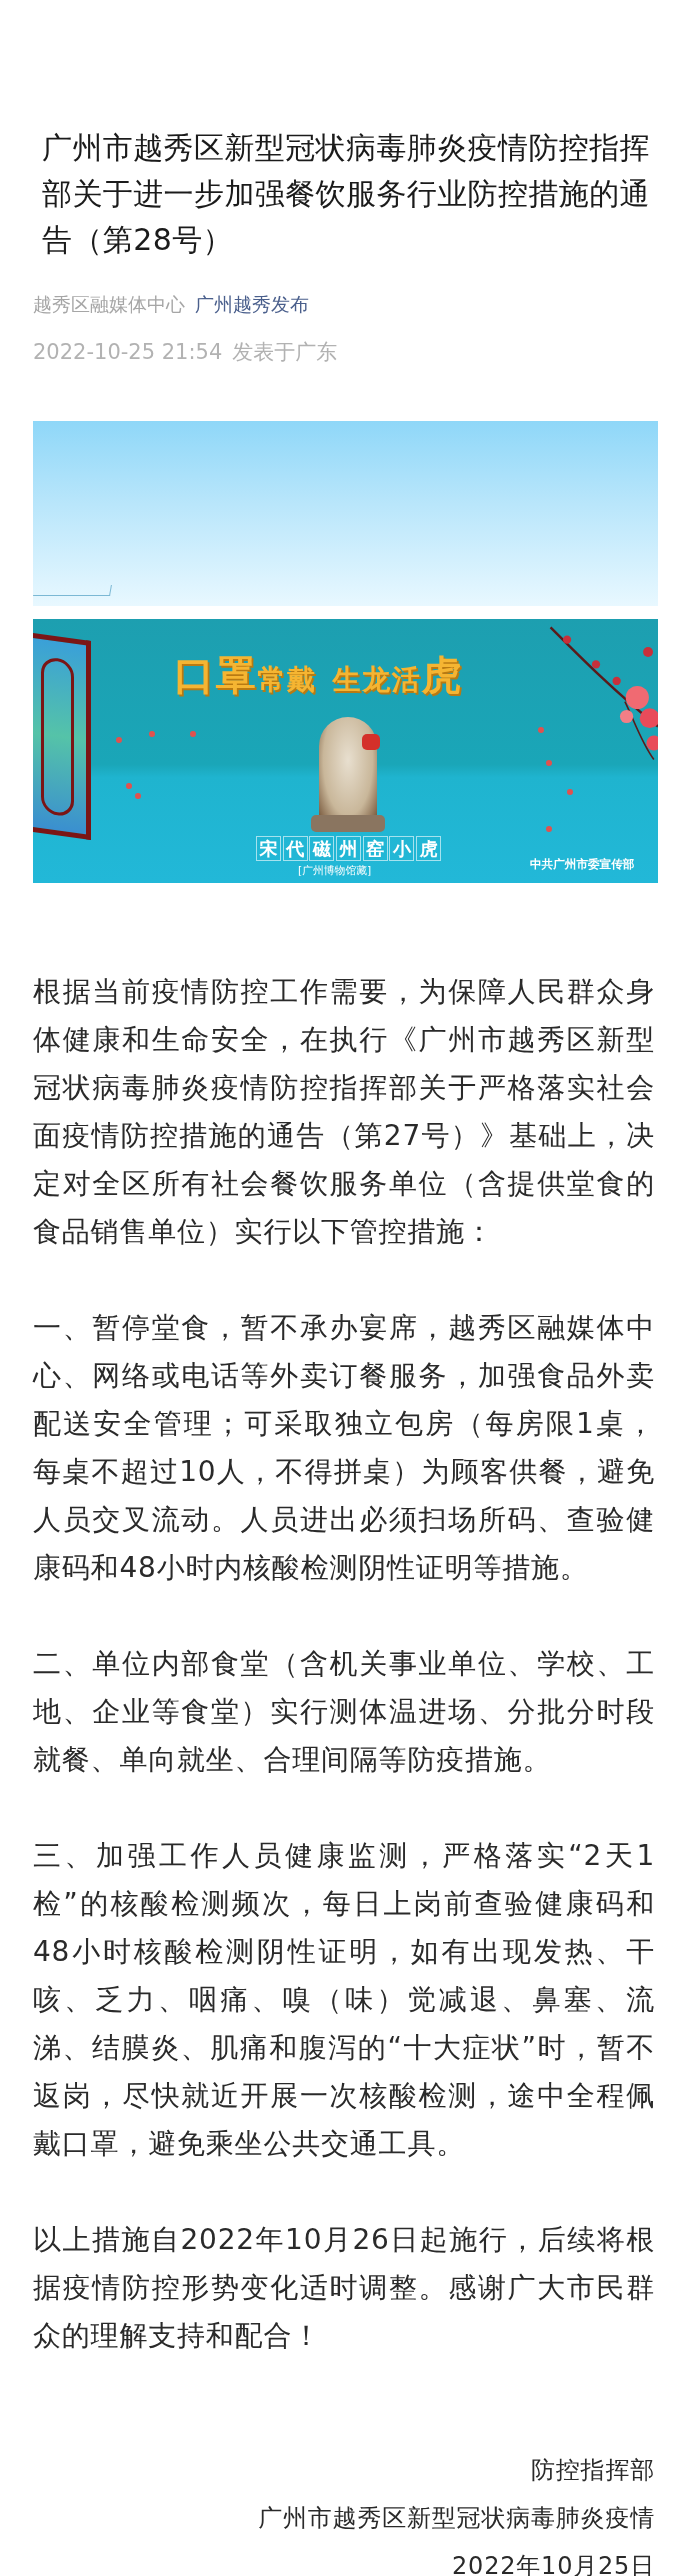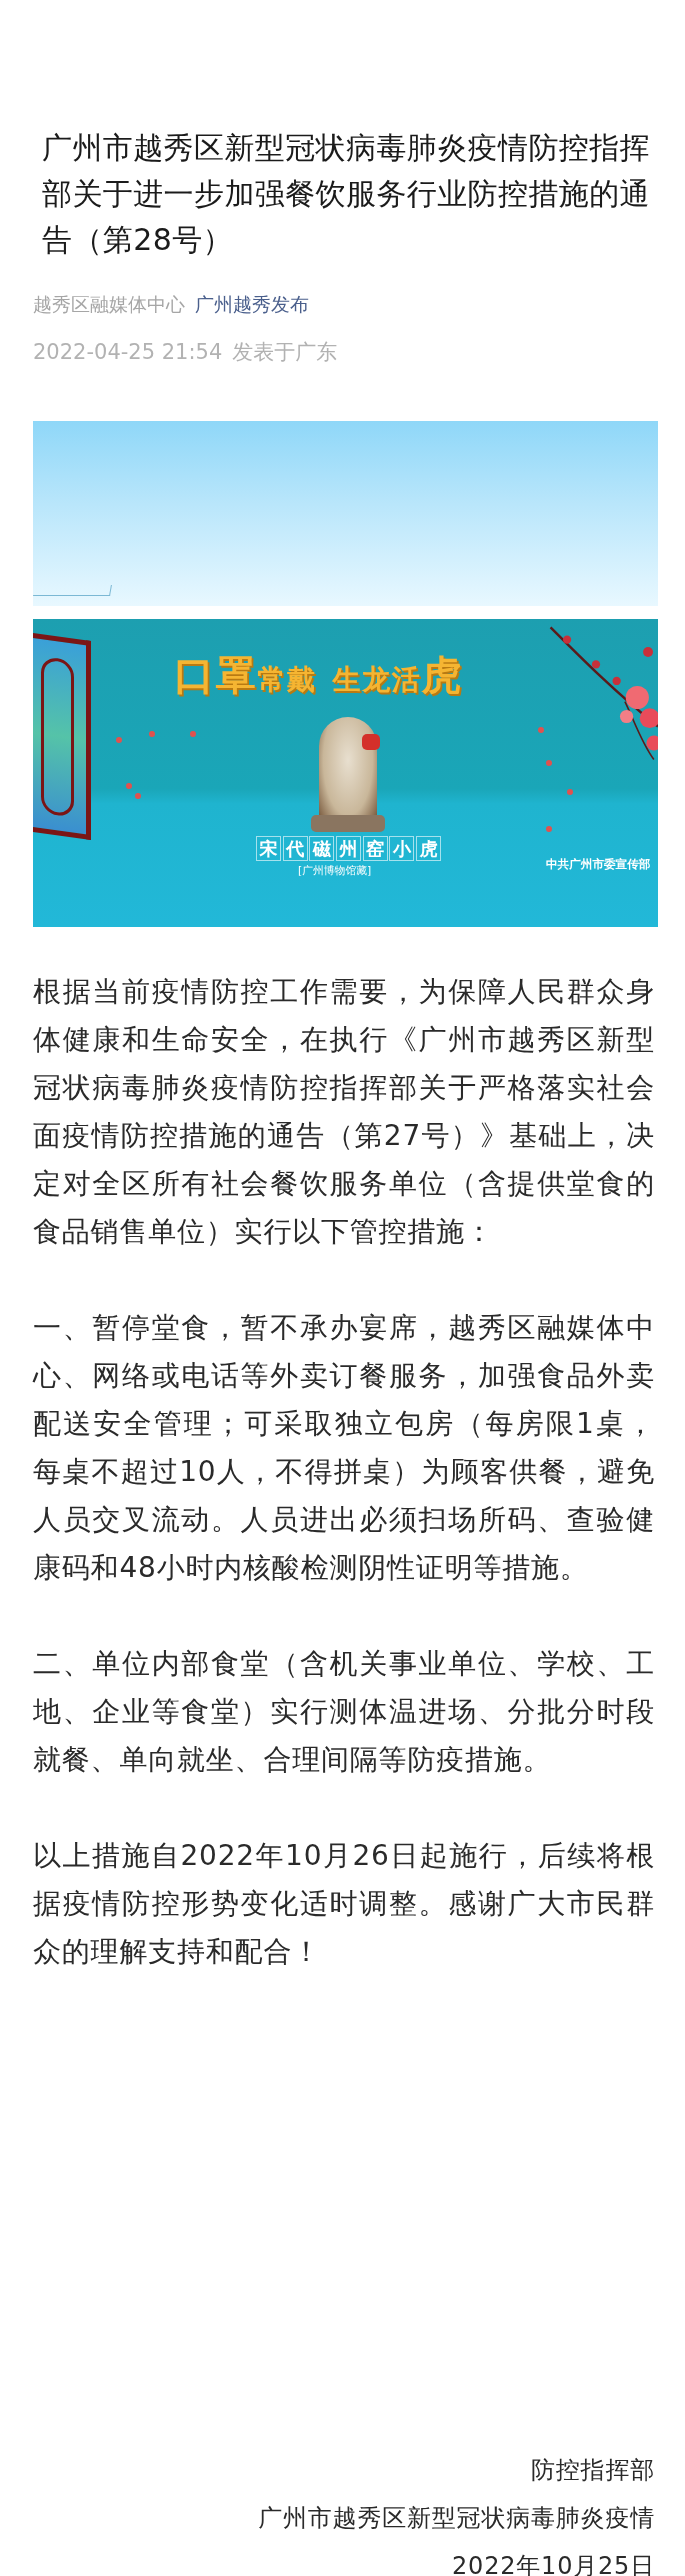--- a/index.html
+++ b/index.html
@@ -11,62 +11,62 @@
   .meta1 { position:absolute; left:33px; top:288px; font-size:19px; color:#a6a6a6; line-height:33px; white-space:nowrap; }
   .meta1 .src-link { color:#4a5f8c; margin-left:10px; }
   .meta2 { position:absolute; left:33px; top:336px; font-size:21px; color:#b2b2b2; line-height:33px; white-space:nowrap; }
   .meta2 .loc { margin-left:10px; }
 
   .sky { position:absolute; left:33px; top:421px; width:625px; height:185px;
          background:linear-gradient(180deg,#8fd7f8 0%,#b9e6fb 45%,#e8f8ff 100%); }
   .sky .edge { position:absolute; left:0; top:164px; width:76px; height:10px;
                border-bottom:0.8px solid #7bb8d4; border-right:0.8px solid #7bb8d4; transform:skewX(-10deg); transform-origin:bottom left; }
 
-  .poster { position:absolute; left:33px; top:619px; width:625px; height:308px; overflow:hidden;
+  .poster { position:absolute; left:33px; top:619px; width:625px; height:264px; overflow:hidden;
             background:linear-gradient(180deg,#1d9fb0 0%,#1aa6b8 55%,#1fb4cf 60%,#22b8d8 100%); }
   .poster .window { position:absolute; left:0; top:18px; width:58px; height:199px;
                     border:5.8px solid #7b1515; border-left:none; box-sizing:border-box;
                     background:linear-gradient(180deg,#3aa0d8,#55c3a8 50%,#3a8fd0); transform:skewY(8deg); }
   .poster .window .lattice { position:absolute; left:8.3px; top:16.6px; width:33px; height:157px;
                     border:3.3px solid #7b1515; border-radius:16.6px; box-sizing:border-box; }
   .poster .slogan { position:absolute; left:141px; top:29px; font-size:40px; font-weight:bold; color:#f5b532;
                     letter-spacing:1.7px; text-shadow:1.7px 1.7px 0 #b97a12; font-family:"DejaVu Serif",serif; white-space:nowrap; }
   .poster .slogan .small { font-size:28px; }
   .poster .tiger { position:absolute; left:286px; top:98px; width:58px; height:108px;
                    background:radial-gradient(ellipse at 50% 40%,#e8dfcf 0%,#c9b79a 60%,#6b4a2e 100%);
                    border-radius:29px 29px 10px 10px; }
   .poster .tiger .mask { position:absolute; right:-3.3px; top:16.6px; width:18px; height:16.6px; background:#d4302a; border-radius:5px; }
   .poster .tiger .base { position:absolute; left:-8.3px; bottom:-6.6px; width:74px; height:16.6px; background:#8a7560; border-radius:5px; }
   .poster .blossom { position:absolute; right:0; top:0; width:124px; height:157px; }
   .poster .caption { position:absolute; left:223px; top:217px; font-size:18px; font-weight:bold; color:#ffffff;
                      letter-spacing:0; white-space:nowrap; font-family:"DejaVu Serif",serif; }
   .poster .caption span { display:inline-block; width:23px; height:23px; line-height:23px; text-align:center;
                           border:0.8px solid rgba(255,255,255,0.6); margin-right:1.7px; }
   .poster .museum { position:absolute; left:265px; top:245px; font-size:10.8px; color:#ffffff; white-space:nowrap;text-align:right; }
-  .poster .dept { position:absolute; left:497px; top:238px; font-size:11.6px; font-weight:bold; color:#ffffff; white-space:nowrap;margin-left:16px; }
+  .poster .dept { position:absolute; left:497px; top:238px; font-size:11.6px; font-weight:bold; color:#ffffff; white-space:nowrap; }
   .petal { position:absolute; width:5.8px; height:5.8px; border-radius:50%; background:#e0524f; }
 
   .body { position:absolute; left:33px; top:968px; width:622px; font-size:28px; line-height:48px;
           color:#2a2a2a; letter-spacing:0.8px; }
   .body p { margin:0 0 48px 0; text-align:justify; }
   .signature { position:absolute; right:30px; top:2446px; text-align:right; font-size:24px; line-height:48px;
                color:#2a2a2a; letter-spacing:0.8px; }
   .watermark { position:absolute; left:563px; top:2551px; font-size:18px; color:#dcdcdc; white-space:nowrap;margin-top:40px; }
   .watermark .wb { display:inline-block; width:15px; height:11.6px; border:0.8px solid #cfcfcf; border-radius:50%; vertical-align:middle; margin-right:3.3px; }
 </style>
 </head>
 <body>
 
 <h1 class="title">广州市越秀区新型冠状病毒肺炎疫情防控指挥部关于进一步加强餐饮服务行业防控措施的通告（第28号）</h1>
 
 <div class="meta1">
   <span>越秀区融媒体中心</span><span class="src-link">广州越秀发布</span>
 </div>
 <div class="meta2">
-  <span>2022-04-25 21:54</span><span class="loc">发表于广东</span>
+  <span>2022-10-25 21:54</span><span class="loc">发表于广东</span>
 </div>
 
 <div class="sky">
   <div class="edge"></div>
 </div>
 
 <div class="poster">
   <div class="window">
     <div class="lattice"></div>
   </div>
@@ -103,20 +103,21 @@
     <span>宋</span><span>代</span><span>磁</span><span>州</span><span>窑</span><span>小</span><span>虎</span>
   </div>
   <div class="museum">[广州博物馆藏]</div>
   <div class="dept">中共广州市委宣传部</div>
 </div>
 
 <div class="body">
   <p>根据当前疫情防控工作需要，为保障人民群众身体健康和生命安全，在执行《广州市越秀区新型冠状病毒肺炎疫情防控指挥部关于严格落实社会面疫情防控措施的通告（第27号）》基础上，决定对全区所有社会餐饮服务单位（含提供堂食的食品销售单位）实行以下管控措施：</p>
   <p>一、暂停堂食，暂不承办宴席，越秀区融媒体中心、网络或电话等外卖订餐服务，加强食品外卖配送安全管理；可采取独立包房（每房限1桌，每桌不超过10人，不得拼桌）为顾客供餐，避免人员交叉流动。人员进出必须扫场所码、查验健康码和48小时内核酸检测阴性证明等措施。</p>
   <p>二、单位内部食堂（含机关事业单位、学校、工地、企业等食堂）实行测体温进场、分批分时段就餐、单向就坐、合理间隔等防疫措施。</p>
+  <p>三、加强工作人员健康监测，严格落实“2天1检”的核酸检测频次，每日上岗前查验健康码和48小时核酸检测阴性证明，如有出现发热、干咳、乏力、咽痛、嗅（味）觉减退、鼻塞、流涕、结膜炎、肌痛和腹泻的“十大症状”时，暂不返岗，尽快就近开展一次核酸检测，途中全程佩戴口罩，避免乘坐公共交通工具。</p>
   <p>以上措施自2022年10月26日起施行，后续将根据疫情防控形势变化适时调整。感谢广大市民群众的理解支持和配合！</p>
 </div>
 
 <div class="signature">
   <div>防控指挥部</div>
   <div>广州市越秀区新型冠状病毒肺炎疫情</div>
   <div>2022年10月25日</div>
 </div>
 
 <div class="watermark">

